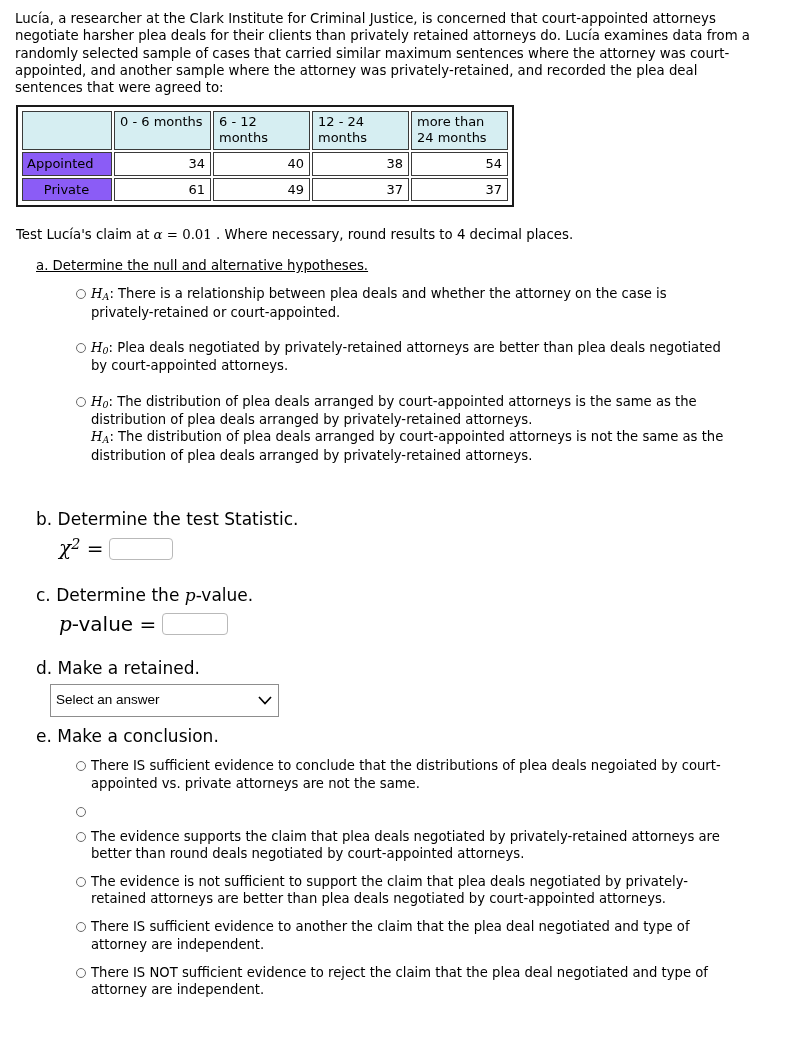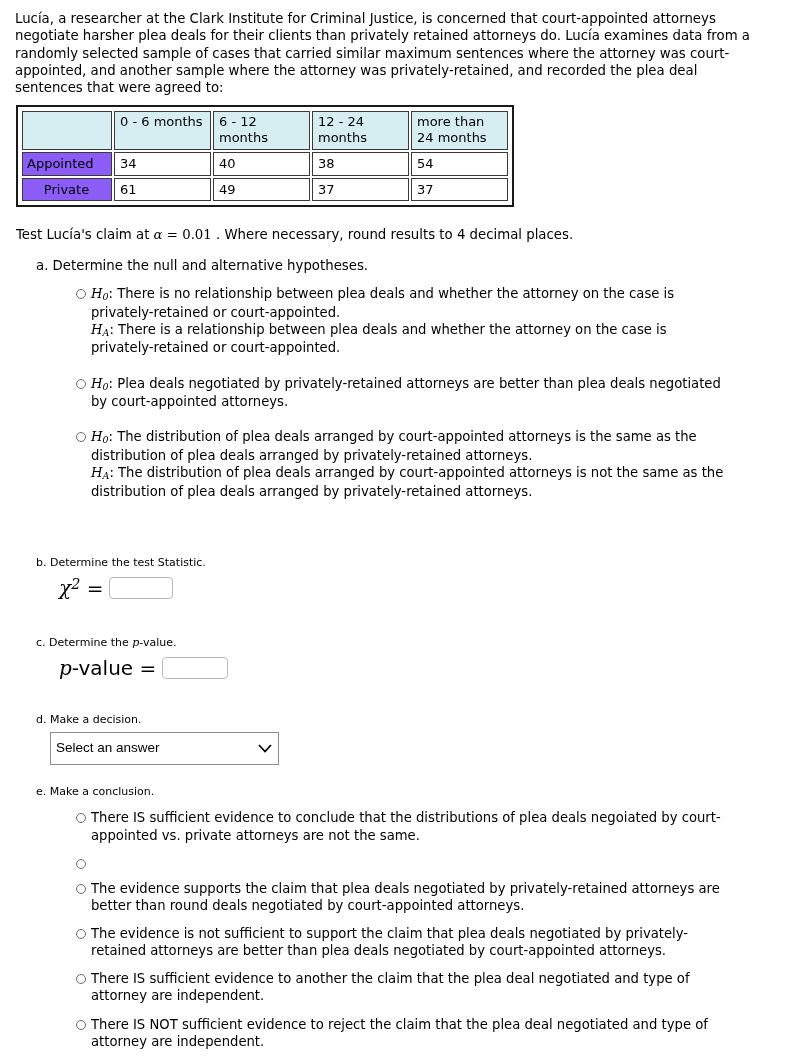--- a/index.html
+++ b/index.html
@@ -64,35 +64,37 @@
   }
   table.data th.rowhead {
     background: #8b5cf6;
     text-align: left;
     padding-left: 4px;
   }
   table.data th.rowhead.center {
     text-align: center;
   }
   table.data td.num {
+    text-align: right;
     padding-right: 5px;
     min-width: 78px;
   }
 
   
   .claim-line {
     margin: 8px 0 14px 2px;
     font-size: 13.3px;
   }
   .part {
     margin: 0 0 0 0;
   }
   .part-label {
     margin-left: 22px;
     font-size: 13.3px;
+    text-decoration: underline;
   }
   .math {
     font-family: "DejaVu Serif", serif;
     font-style: italic;
   }
   .math-up {
     font-family: "DejaVu Serif", serif;
   }
   .sub {
     font-size: 0.72em;
@@ -127,22 +129,22 @@
     font-size: 13.2px;
     line-height: 1.30;
     max-width: 640px;
   }
   .hyp-line {
     display: block;
   }
 
   
   .section-head {
-    margin: 12px 0 0 22px;
-    font-size: 11px;
+    margin: 0 0 0 22px;
+    font-size: 17px;
   }
   .field-row {
     display: flex;
     align-items: center;
     margin: 4px 0 0 45px;
   }
   .field-row .lbl {
     font-size: 20px;
     margin-right: 6px;
   }
@@ -238,21 +240,20 @@
   </div>
 
   
   <div class="part">
     <div class="part-label">a. Determine the null and alternative hypotheses.</div>
     <div class="radio-group">
 
       <div class="radio-item">
         <span class="radio"></span>
         <span class="radio-body">
-          <span class="hyp-line"><span class="math">H</span><span class="math sub">0</span><span>: There is no relationship between plea deals and whether the attorney on the case is privately-retained or court-appointed.</span></span>
           <span class="hyp-line"><span class="math">H</span><span class="math sub">A</span><span>: There is a relationship between plea deals and whether the attorney on the case is privately-retained or court-appointed.</span></span>
         </span>
       </div>
 
       <div class="radio-item">
         <span class="radio"></span>
         <span class="radio-body">
           <span class="hyp-line"><span class="math">H</span><span class="math sub">0</span><span>: Plea deals negotiated by privately-retained attorneys are better than plea deals negotiated by court-appointed attorneys.</span></span>
         </span>
       </div>
@@ -287,21 +288,21 @@
     <div class="field-row">
       <span class="lbl"><span class="math">p</span><span>-value =</span></span>
       <input class="txt-input wide" type="text" placeholder="" style="">
     </div>
   </div>
 
   <div class="gap-d"></div>
 
   
   <div class="part">
-    <div class="section-head">d. Make a decision.</div>
+    <div class="section-head">d. Make a retained.</div>
     <div class="select-box">
       <span>Select an answer</span>
       <svg class="chev" viewBox="0 0 14 9">
         <path d="M1 1 L7 7.5 L13 1" fill="none" stroke="#000000" stroke-width="1.7"></path>
       </svg>
     </div>
   </div>
 
   <div class="gap-e"></div>
 

